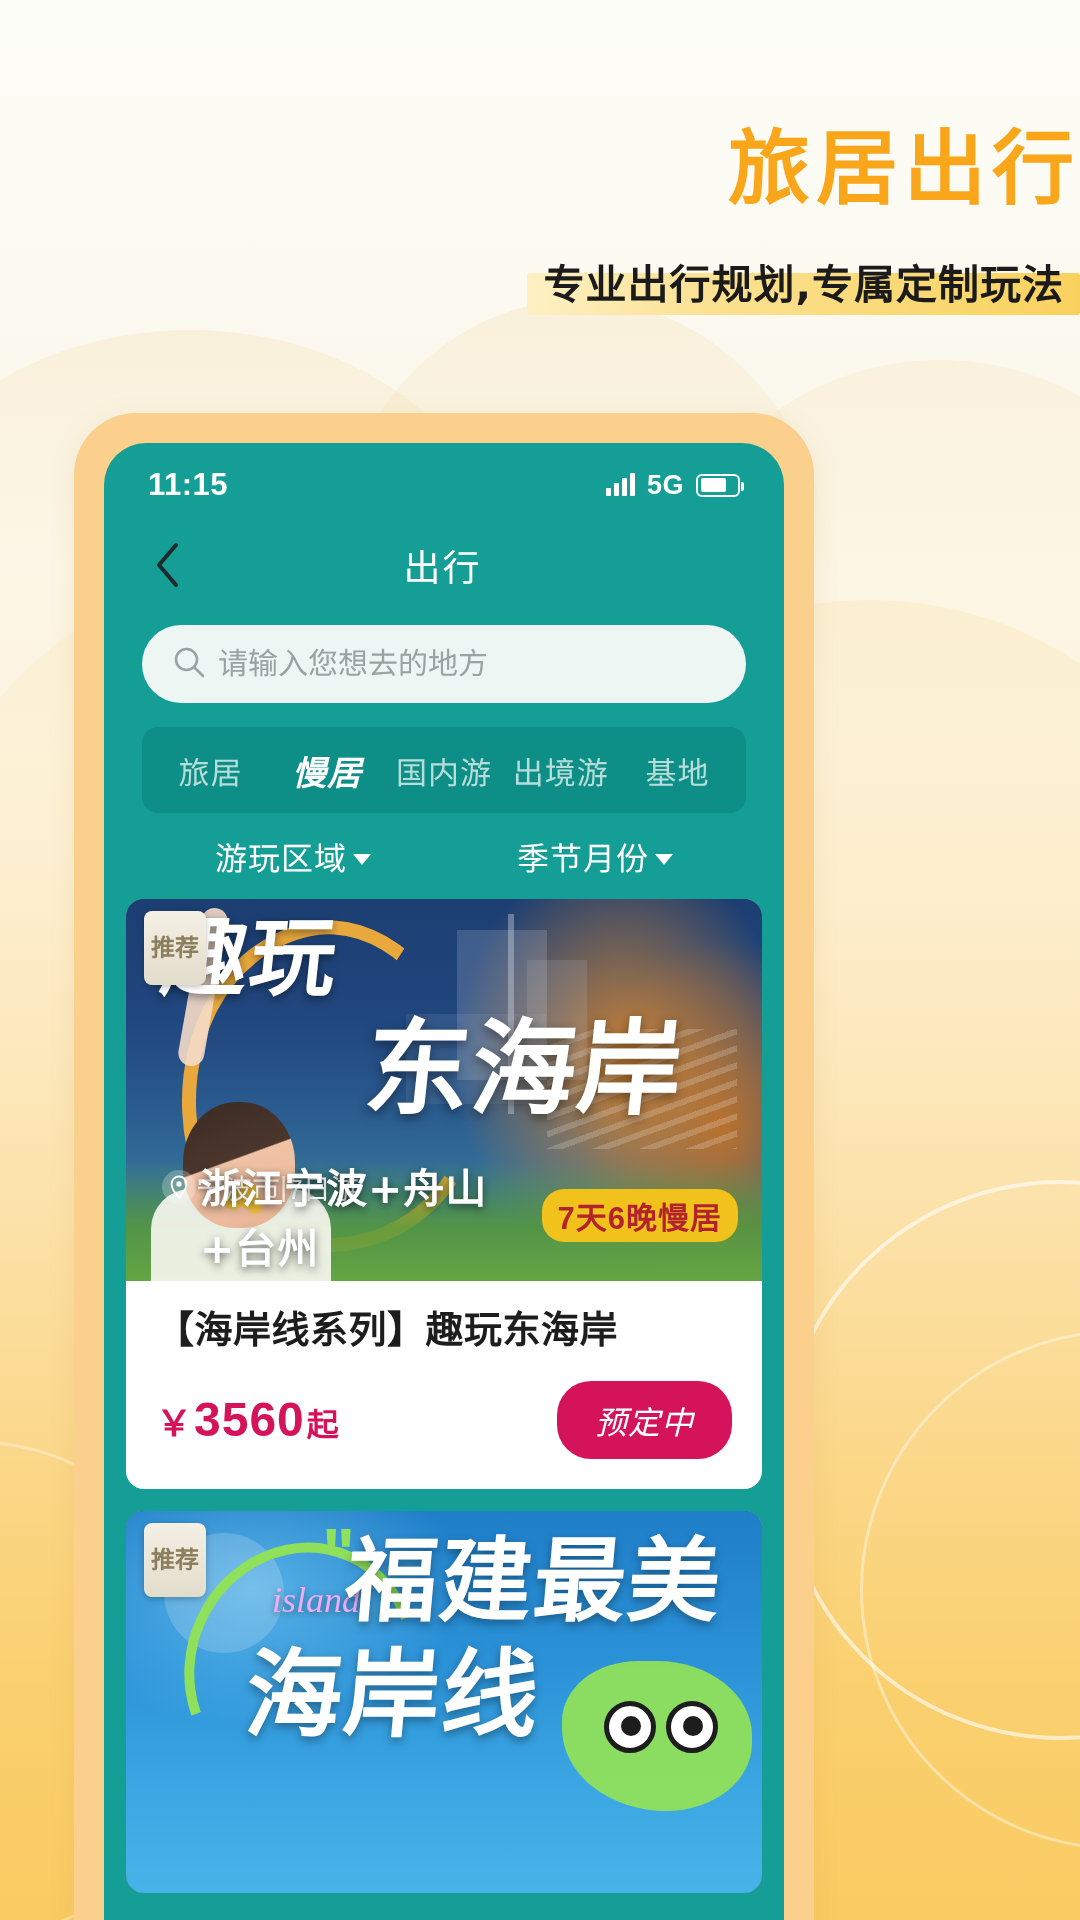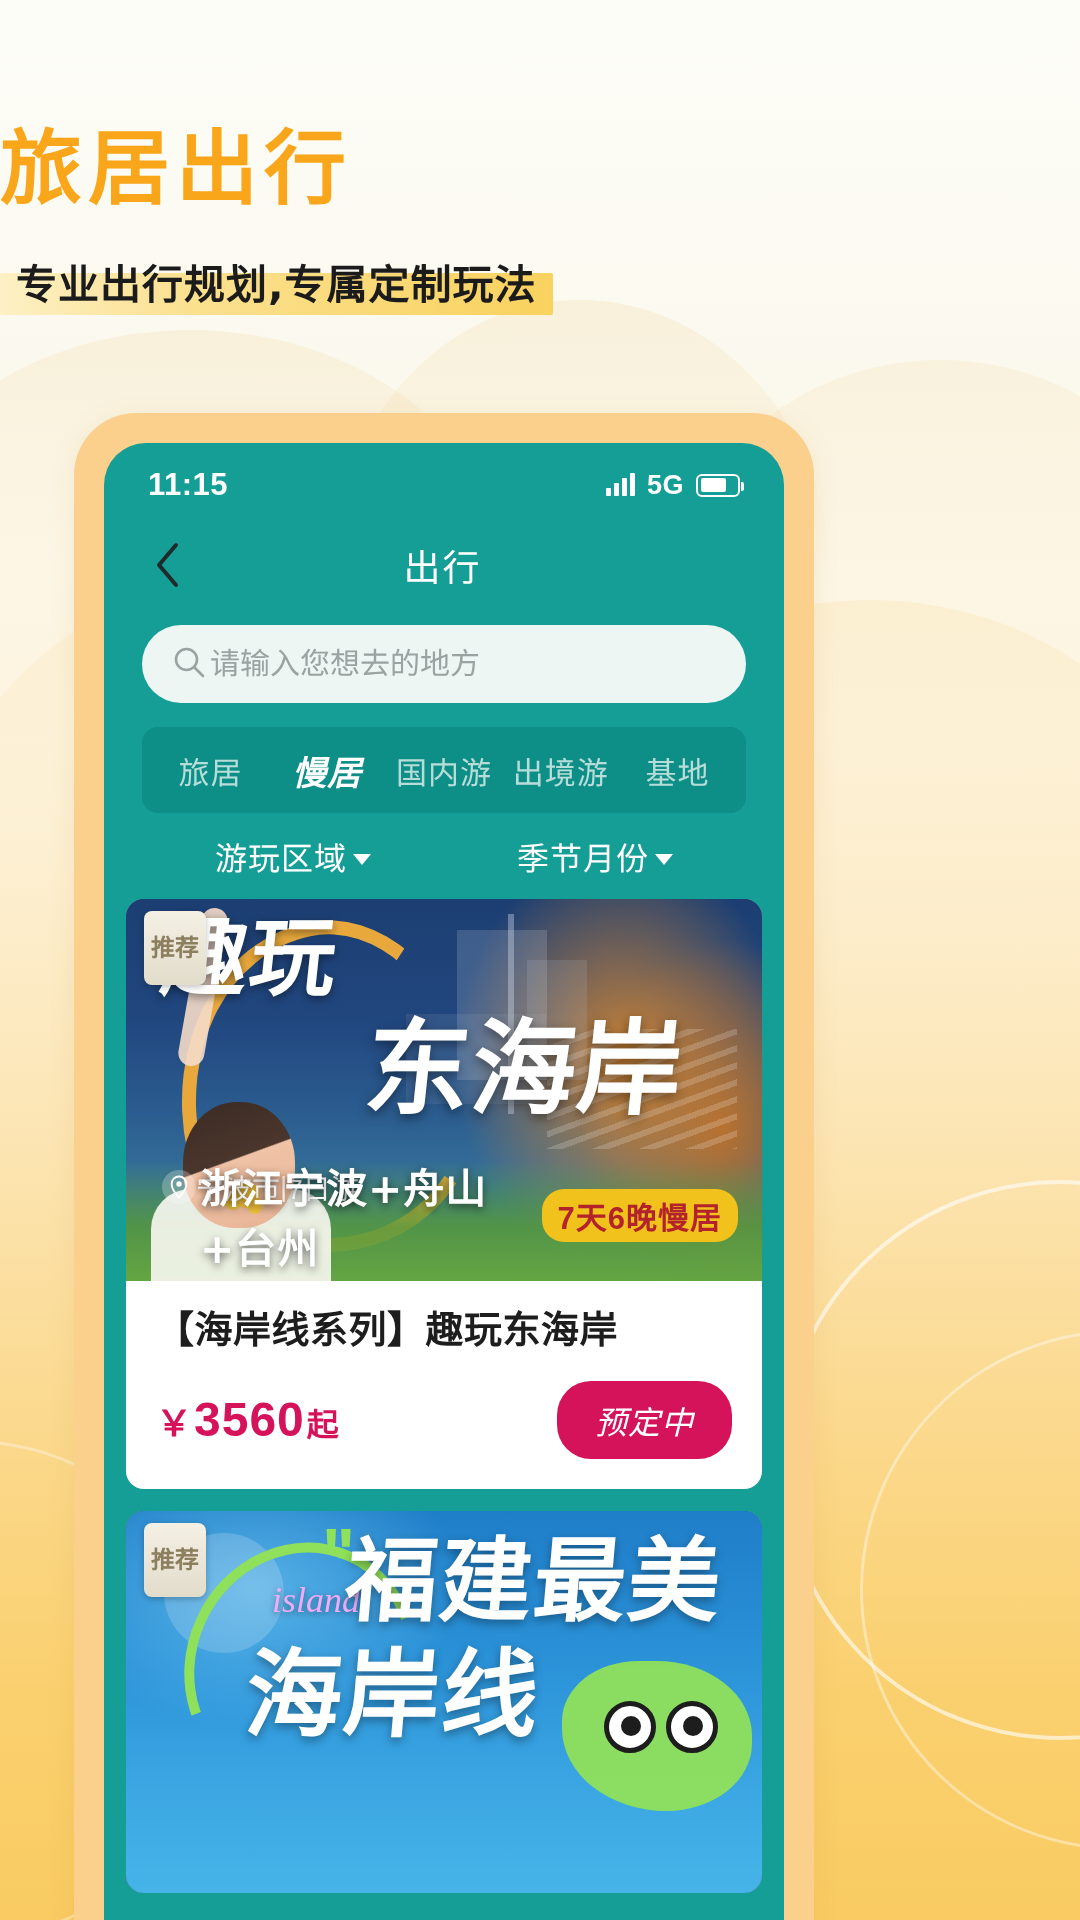--- a/index.html
+++ b/index.html
@@ -43,21 +43,21 @@
     border-radius: 50%; background: transparent;
   }
   .swirl-1 { right: -260px; top: 1180px; width: 560px; height: 560px;
              border-color: rgba(255,255,255,.6); border-width: 4px; }
   .swirl-2 { right: -300px; top: 1330px; width: 520px; height: 520px;
              border-color: rgba(255,255,255,.4); border-width: 3px; }
   .swirl-3 { left: -280px; top: 1440px; width: 500px; height: 500px;
              border-color: rgba(255,255,255,.35); border-width: 3px; }
 
   
-  #header { position: absolute; top: 0; left: 0; right: 0; text-align: left; }
+  #header { position: absolute; top: 0; left: 0; right: 0; text-align: right; }
   #page-title {
     margin-top: 128px;
     font-size: 82px;
     font-weight: 700;
     letter-spacing: 6px;
     color: #f9a61a;
     font-family: "DejaVu Sans", "Liberation Sans", sans-serif;
     line-height: 1;
   }
   #subtitle-wrap {
@@ -145,21 +145,21 @@
     position: absolute; left: 0; right: 15px; text-align: center;
     font-size: 37px; color: #ffffff; font-weight: 400; letter-spacing: 2px;
     pointer-events: none;
     padding-left: 12px;
   }
 
   
   #search-wrap { padding: 12px 38px 20px 38px; }
   #search-box {
     height: 78px; background: #eef6f4; border-radius: 39px;
-    display: flex; align-items: center; padding: 0 30px; gap: 4px;
+    display: flex; align-items: center; padding: 0 30px; gap: 12px;
   }
   #search-icon { flex: none; }
   #search-input {
     border: 0; outline: 0; background: transparent;
     font-size: 30px; color: #9aa3a2; flex: 1;
     font-family: "Liberation Sans", "DejaVu Sans", sans-serif;
   }
   #search-input::placeholder { color: #9aa3a2; }
 
   

